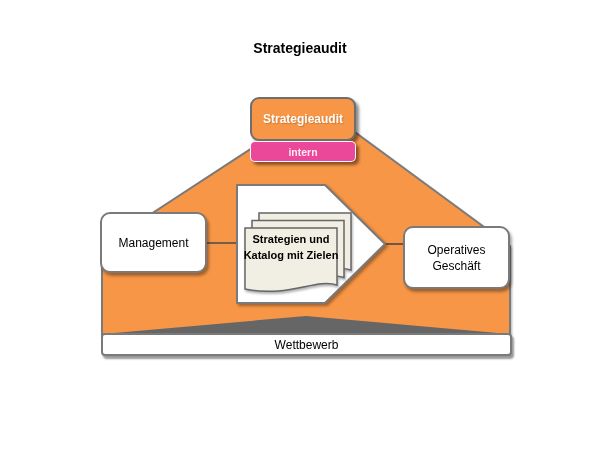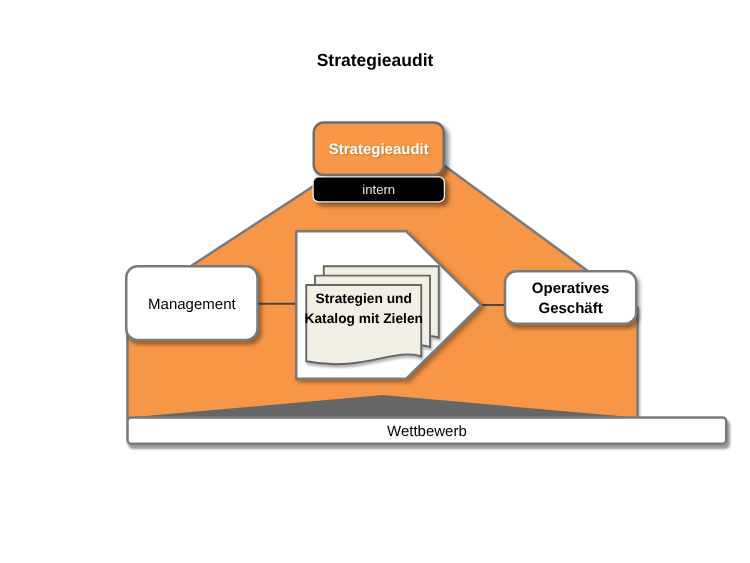--- a/index.html
+++ b/index.html
@@ -16,49 +16,49 @@
   .soft-shadow{filter:drop-shadow(1.5px 2px 1px rgba(0,0,0,0.3));}
 
   .node{
     position:absolute;box-sizing:border-box;background:#fff;
     border:2px solid #7a7a7a;border-radius:10px;
     display:flex;align-items:center;justify-content:center;text-align:center;
     font-size:12px;color:#000;
     box-shadow:2px 3px 3px rgba(0,0,0,0.35);
   }
   .node-management{left:100px;top:212px;width:107px;height:61px;}
-  .node-operatives{left:403px;top:216px;width:107px;height:44px;line-height:16px;font-weight:bold;}
+  .node-operatives{left:403px;top:226px;width:107px;height:63px;line-height:16px;}
   .node-operatives .inner{width:92px;}
 
   .audit-group{
     position:absolute;left:250px;top:97px;width:106px;
     filter:drop-shadow(3px 3px 1.5px rgba(0,0,0,0.45));
   }
   .audit-main{
     box-sizing:border-box;width:106px;height:44px;
     background:#F79646;border:2.5px solid #6e6e6e;border-radius:9px;
     display:flex;align-items:center;justify-content:center;
     font-size:12px;font-weight:bold;color:#ffffff;
     text-shadow:1px 1px 1px rgba(120,70,20,0.35);
   }
   .audit-subrow{display:flex;gap:3px;margin-top:0px;}
   .audit-sub{
     box-sizing:border-box;height:21px;flex:1;
-    background:#000000;border:1.5px solid rgba(255,255,255,0.95);border-radius:5px;
+    background:#ec4899;border:1.5px solid rgba(255,255,255,0.95);border-radius:5px;
     display:flex;align-items:center;justify-content:center;
-    font-size:10.5px;color:rgba(255,255,255,0.88);
+    font-size:10.5px;color:rgba(255,255,255,0.88);font-weight:bold;
   }
   .catalog-text{
     position:absolute;left:241px;top:231px;width:100px;
     text-align:center;font-size:11px;font-weight:bold;color:#000;
     line-height:16px;white-space:nowrap;
   }
   .catalog-text span{display:block;}
   .bottom-bar{
-    position:absolute;box-sizing:border-box;left:101px;top:333px;width:481px;height:23px;
+    position:absolute;box-sizing:border-box;left:101px;top:333px;width:411px;height:23px;
     background:#fff;border:2px solid #7a7a7a;border-radius:4px;
     display:flex;align-items:center;justify-content:center;
     font-size:12px;color:#000;
     box-shadow:2px 3px 2px rgba(0,0,0,0.4);
   }
 </style>
 </head>
 <body>
 
 <div class="stage">

